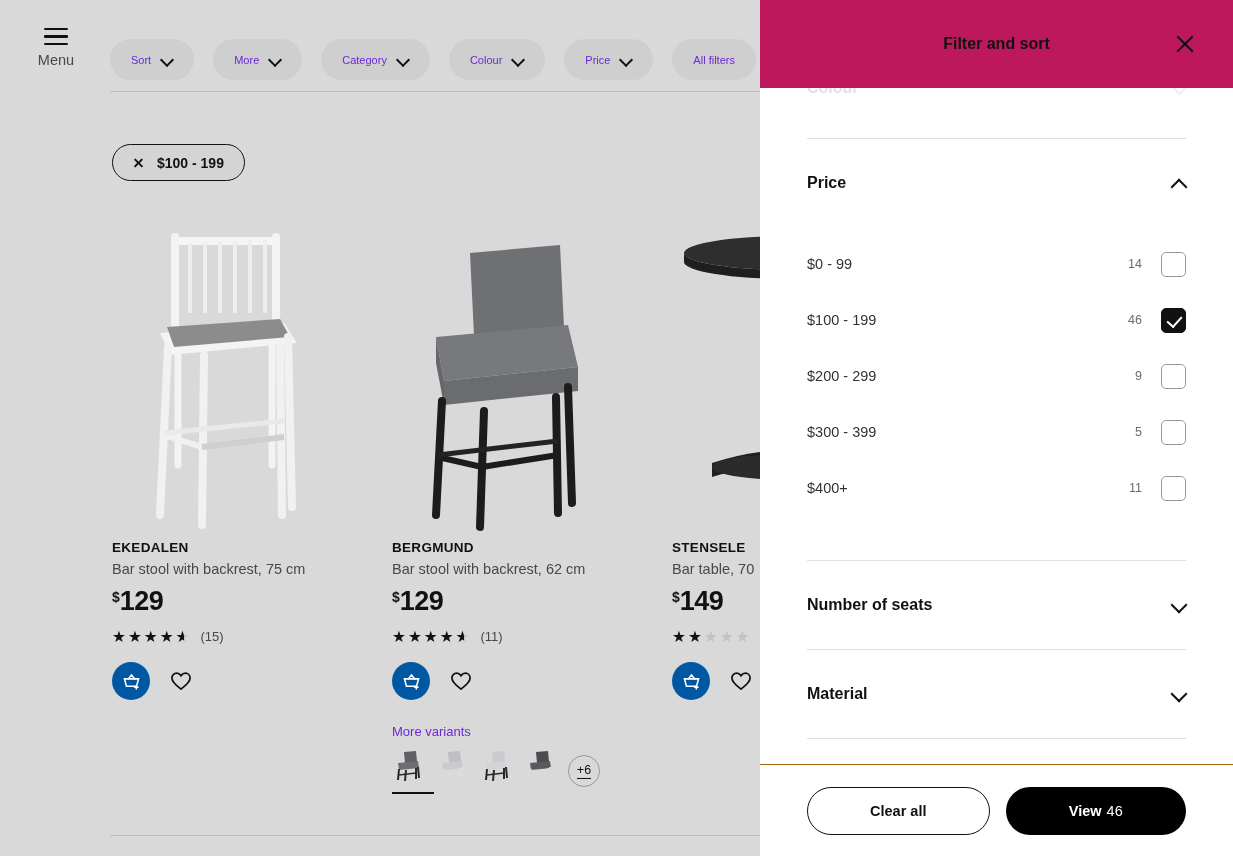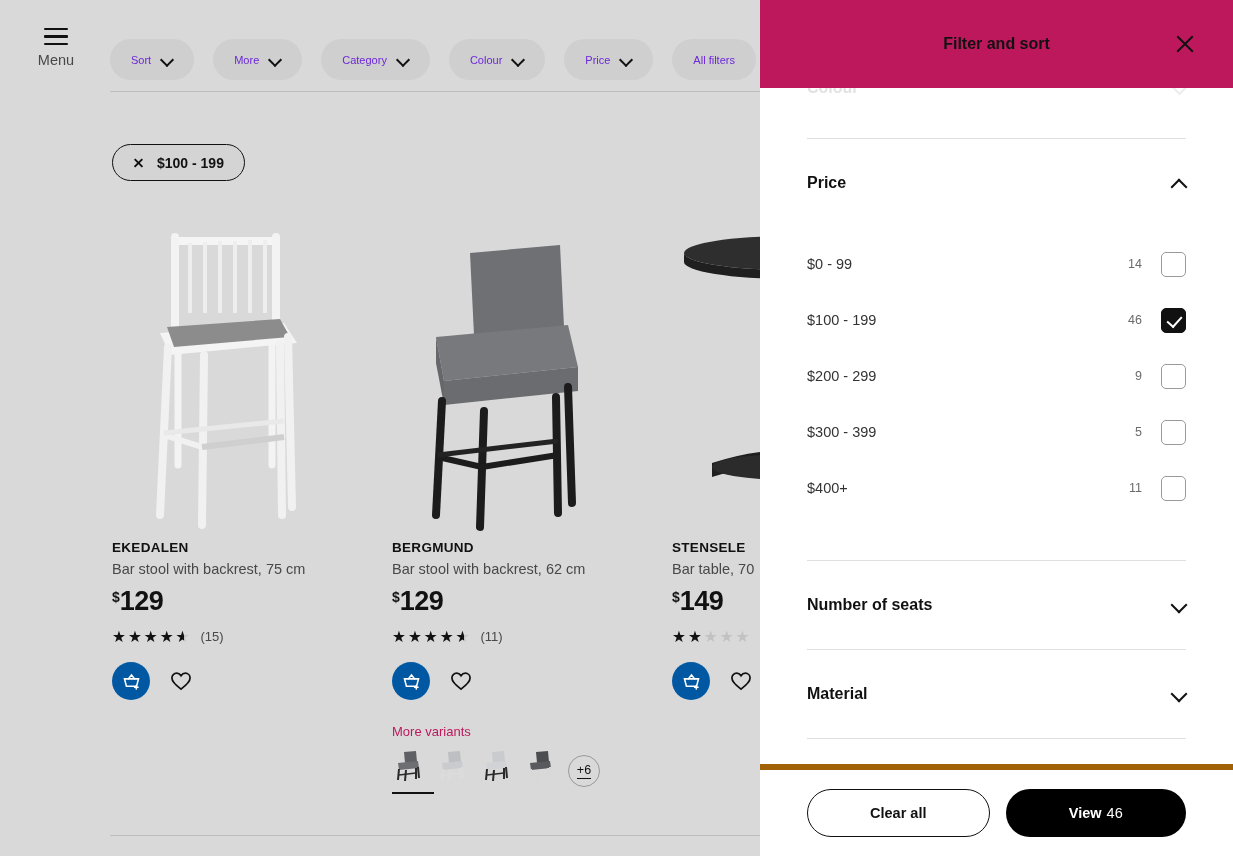--- a/index.html
+++ b/index.html
@@ -74,21 +74,21 @@
   .stars .fill { position: absolute; left: 0; top: 0; color: #111; overflow: hidden; white-space: nowrap; }
   .rcount { font-size: 13px; color: #484848; }
   .actions { margin-top: 18px; display: flex; align-items: center; gap: 18px; }
   .cart-btn {
     width: 38px; height: 38px; border-radius: 50%; background: #0058a3;
     display: flex; align-items: center; justify-content: center; cursor: pointer;
   }
   .heart-btn { width: 26px; height: 26px; cursor: pointer; display: flex; align-items: center; justify-content: center; }
 
   .variants { margin-top: 22px; }
-  .vlabel { font-size: 13px; color: #be185d; margin-top: 24px; }
+  .vlabel { font-size: 13px; color: #6d28d9; margin-top: 24px; }
   .vrow { margin-top: 9px; display: flex; align-items: center; gap: 12px; }
   .vitem { width: 32px; position: relative; padding-bottom: 8px; cursor: pointer; }
   .vitem.sel::after {
     content: ""; position: absolute; left: 0; bottom: 0; width: 42px; height: 2.6px; background: #111;
   }
   .vmore {
     width: 32px; height: 32px; border-radius: 50%; border: 1px solid #9a9a9a;
     display: flex; align-items: center; justify-content: center;
     font-size: 12.5px; color: #111; cursor: pointer;
   }
@@ -153,21 +153,21 @@
     background: #fff; flex: none; position: relative;
   }
   .cbox.on { background: #111; border-color: #111; }
   .cbox.on::after {
     content: ""; position: absolute; left: 8px; top: 4px;
     width: 7px; height: 12px; border-right: 2.4px solid #fff; border-bottom: 2.4px solid #fff;
     transform: rotate(42deg);
   }
 
   .panel-foot {
-    flex: none; height: 92px; border-top: 6px solid #a16207;
+    flex: none; height: 92px; border-top: 1px solid #a16207;
     display: flex; align-items: center; gap: 16px; padding: 0 47px;
     background: #fff;
   }
   .btn { height: 48px; border-radius: 24px; font-size: 14.5px; font-weight: bold; cursor: pointer;
          display: flex; align-items: center; justify-content: center; }
   .btn-clear { flex: 1; border: 1.4px solid #111; background: #fff; color: #111; }
   .btn-view { flex: 1; background: #000000; color: #fff; }
   .btn-view b { font-weight: bold; }
   .btn-view em { font-style: normal; font-weight: normal; margin-left: 5px; }
 </style>

